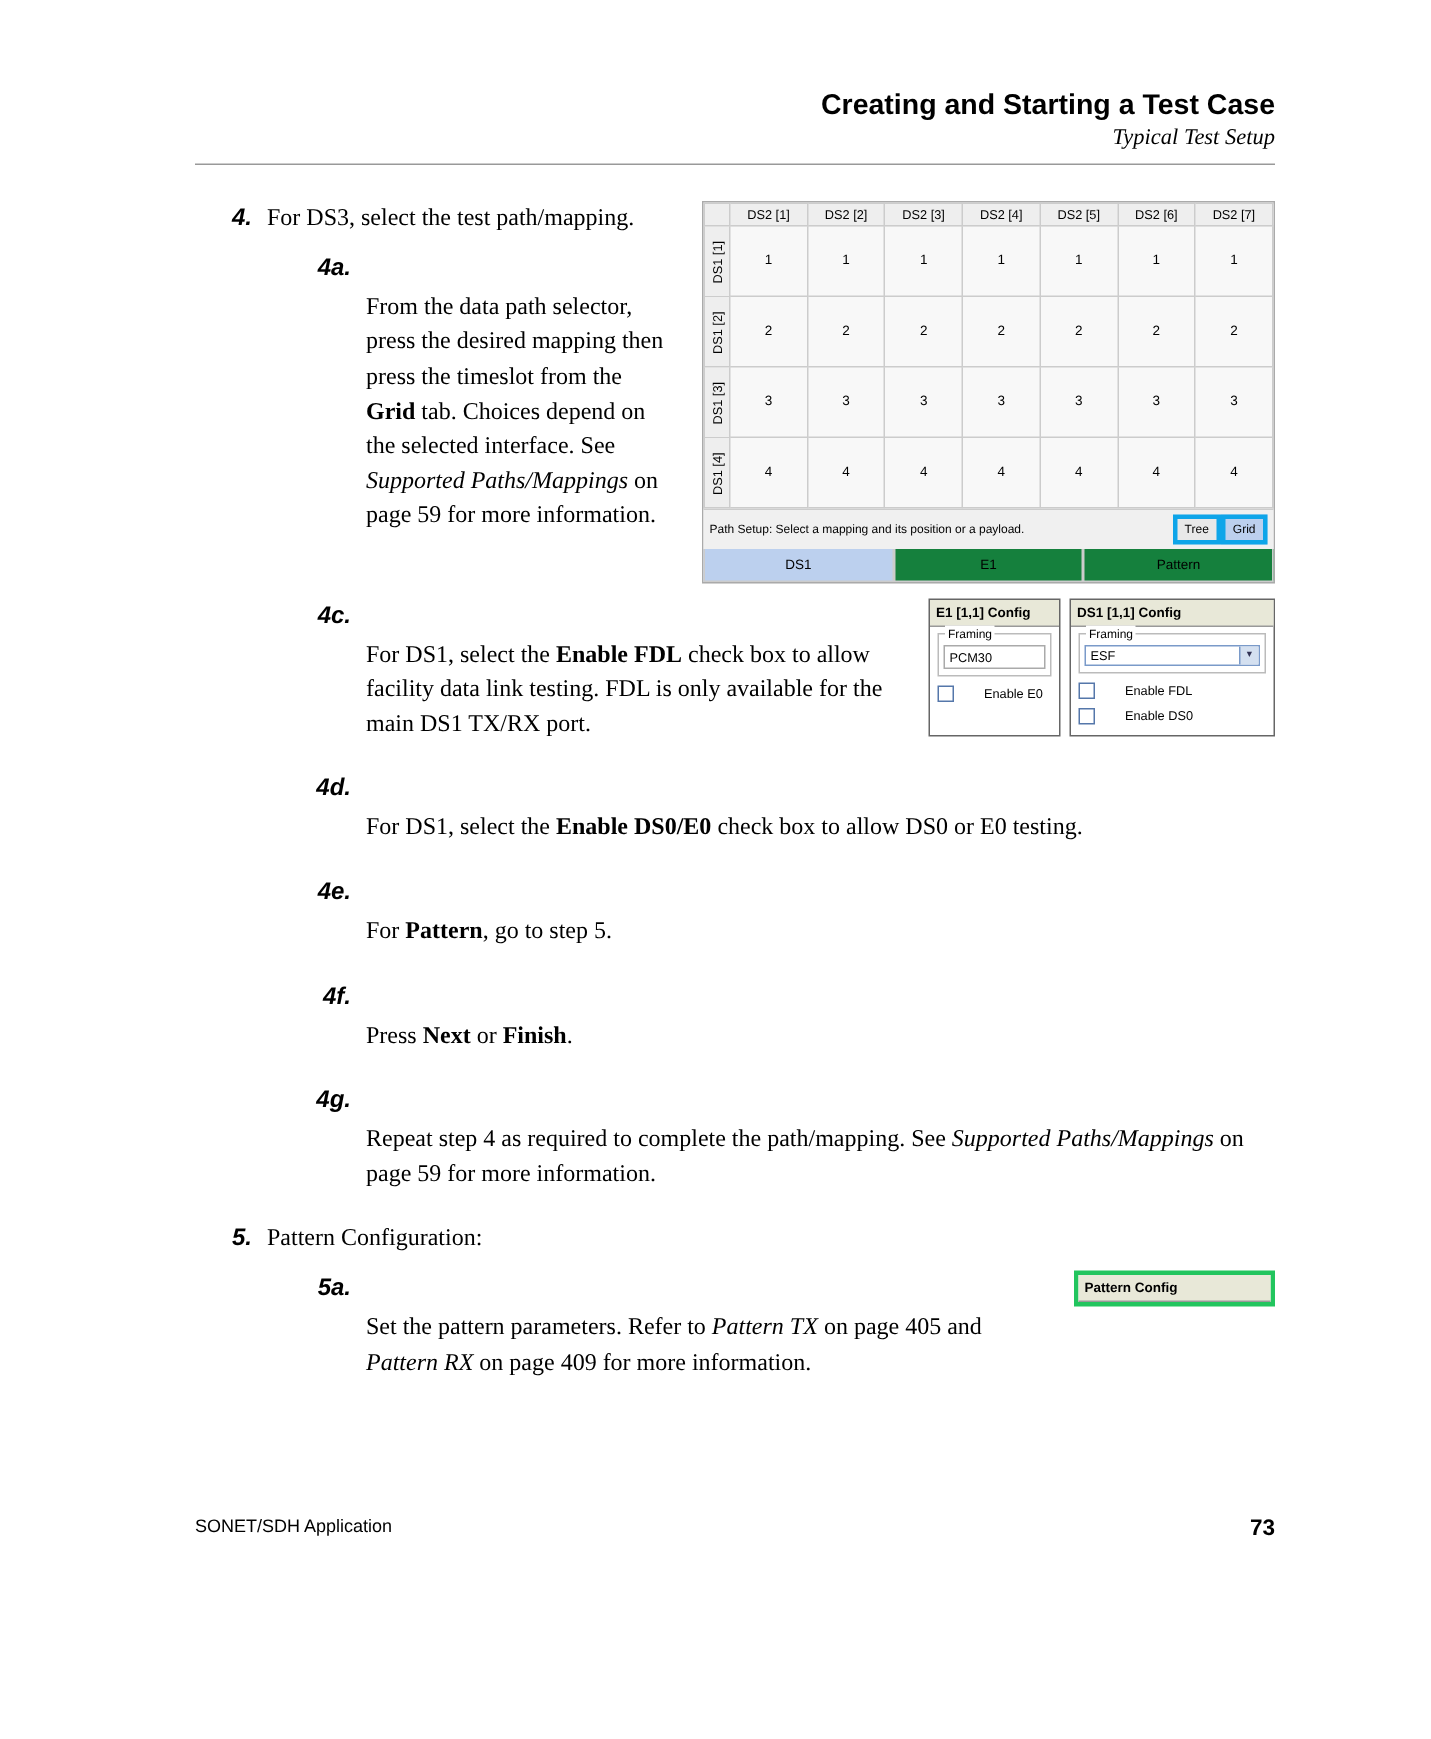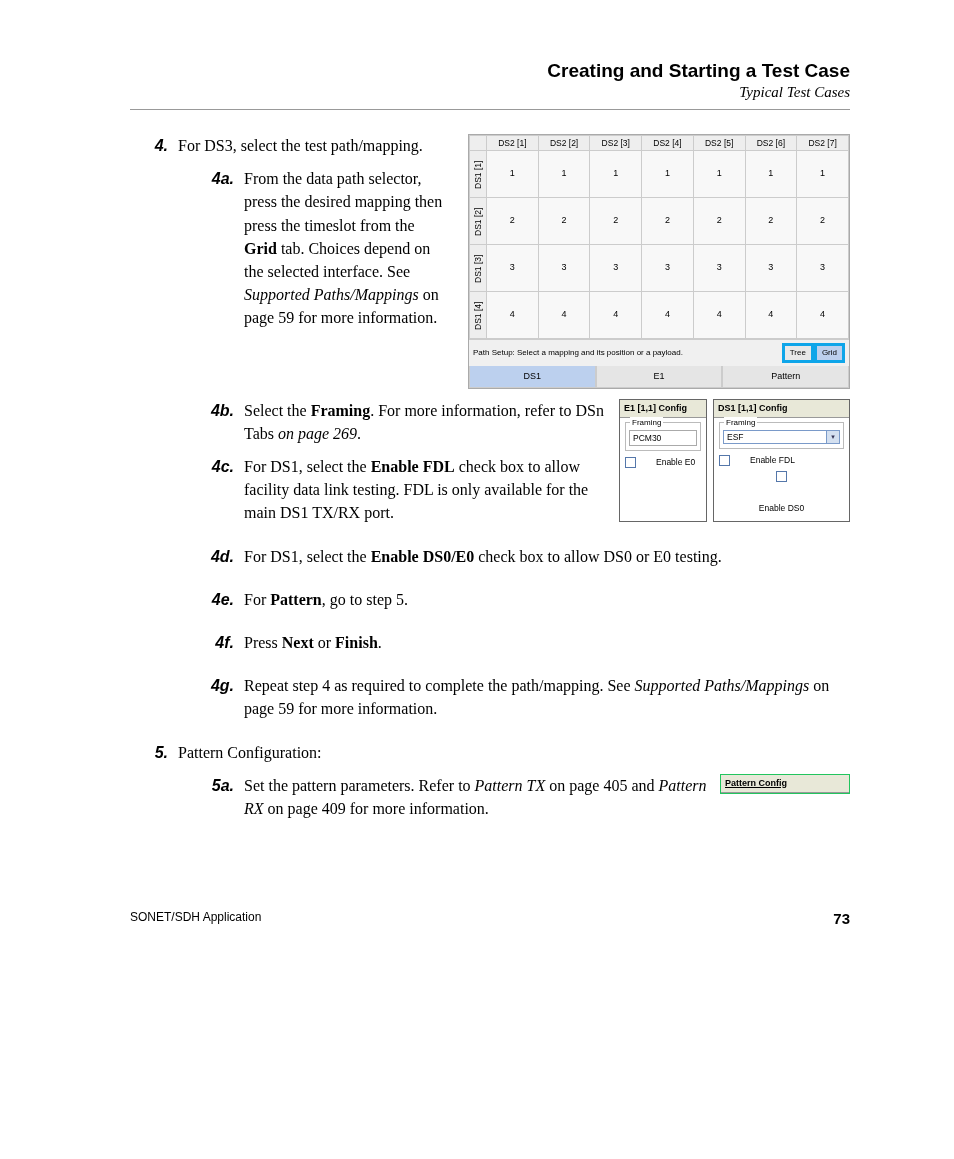--- a/index.html
+++ b/index.html
@@ -61,21 +61,21 @@
   }
   .sub-num-col {
     width: 56px;
     flex-shrink: 0;
     font-family: Arial, Helvetica, sans-serif;
     font-weight: bold;
     font-style: italic;
     text-align: right;
     padding-right: 10px;
   }
-  .sub-txt-col { flex: 1; }
+  .sub-txt-col { flex: 1; margin-top: 26px; }
   .b { font-weight: bold; }
   .i { font-style: italic; }
 
   
   .fig-grid {
     width: 380px;
     flex-shrink: 0;
     margin-left: 12px;
     border: 1px solid #aaa;
     font-family: Arial, Helvetica, sans-serif;
@@ -116,21 +116,21 @@
   }
   .fig-btn.sel { background: #bcd0ee; }
   .fig-tabs { display: flex; }
   .fig-tab {
     flex: 1;
     text-align: center;
     border: 1px solid #ccc;
     border-top: none;
     padding: 4px 0;
     font-size: 9px;
-    background: #e5e5e5;
+    background: #15803d;
   }
   .fig-tab.sel { background: #bcd0ee; }
 
   
   .cfg-wrap { display: flex; gap: 6px; flex-shrink: 0; margin-left: 12px; }
   .cfg-panel {
     border: 1px solid #666;
     font-family: Arial, Helvetica, sans-serif;
     font-size: 9px;
     background: #fff;
@@ -186,44 +186,43 @@
     justify-content: center;
     font-size: 7px;
     color: #335;
   }
   .chk { display: flex; align-items: center; gap: 20px; font-size: 8.5px; margin-top: 5px; }
   .chk-box { width: 9px; height: 9px; border: 1px solid #5577aa; background: #fff; flex-shrink: 0; }
   .chk-box.gray { border-color: #888; }
 
   .pattern-panel {
     width: 128px;
-    border: 1px solid #22c55e;
+    border: 3px solid #22c55e;
     font-family: Arial, Helvetica, sans-serif;
     font-size: 9px;
     flex-shrink: 0;
     margin-left: 12px;
-    text-decoration: underline;
   }
 
   .footer {
     display: flex;
     justify-content: space-between;
     font-size: 12px;
     margin-top: 80px;
     font-family: Arial, Helvetica, sans-serif;
   }
   .footer .pg { font-weight: bold; font-size: 15px; }
 </style>
 </head>
 <body>
 
 <div class="page">
   <div class="header-block">
     <div class="header-title">Creating and Starting a Test Case</div>
-    <div class="header-sub">Typical Test Cases</div>
+    <div class="header-sub">Typical Test Setup</div>
   </div>
   <hr class="hr">
 
   <div class="content">
 
     <div class="row" style="align-items:flex-start;">
       <div class="num-col">4.</div>
       <div class="txt-col" style="display:flex; align-items:flex-start;">
         <div style="flex:1; padding-right:8px;">
           <div>For DS3, select the test path/mapping.</div>
@@ -305,26 +304,20 @@
           </div>
         </div>
       </div>
     </div>
 
     <div class="row">
       <div class="num-col"></div>
       <div class="txt-col" style="display:flex; align-items:flex-start;">
         <div style="flex:1;">
           <div class="sub-row">
-            <div class="sub-num-col">4b.</div>
-            <div class="sub-txt-col">
-              <span>Select the </span><span class="b">Framing</span><span>. For more information, refer to DSn Tabs </span><span class="i">on page 269</span><span>.</span>
-            </div>
-          </div>
-          <div class="sub-row">
             <div class="sub-num-col">4c.</div>
             <div class="sub-txt-col">
               <span>For DS1, select the </span><span class="b">Enable FDL</span><span> check box to allow facility data link testing. FDL is only available for the main DS1 TX/RX port.</span>
             </div>
           </div>
         </div>
 
         <div class="cfg-wrap">
           <div class="cfg-panel small">
             <div class="cfg-title">E1  [1,1] Config</div>
@@ -346,21 +339,21 @@
                 <div class="fieldset-legend">Framing</div>
                 <div class="select-box">
                   <span>ESF</span>
                   <span class="select-arrow">▾</span>
                 </div>
               </div>
               <div class="chk">
                   <span class="chk-box"></span>
                   <span>Enable FDL</span>
                 </div>
-              <div class="chk" style="flex-direction:column;">
+              <div class="chk" style="">
                   <span class="chk-box"></span>
                   <span>Enable DS0</span>
                 </div>
             </div>
           </div>
         </div>
       </div>
     </div>
 
     <div class="row">

